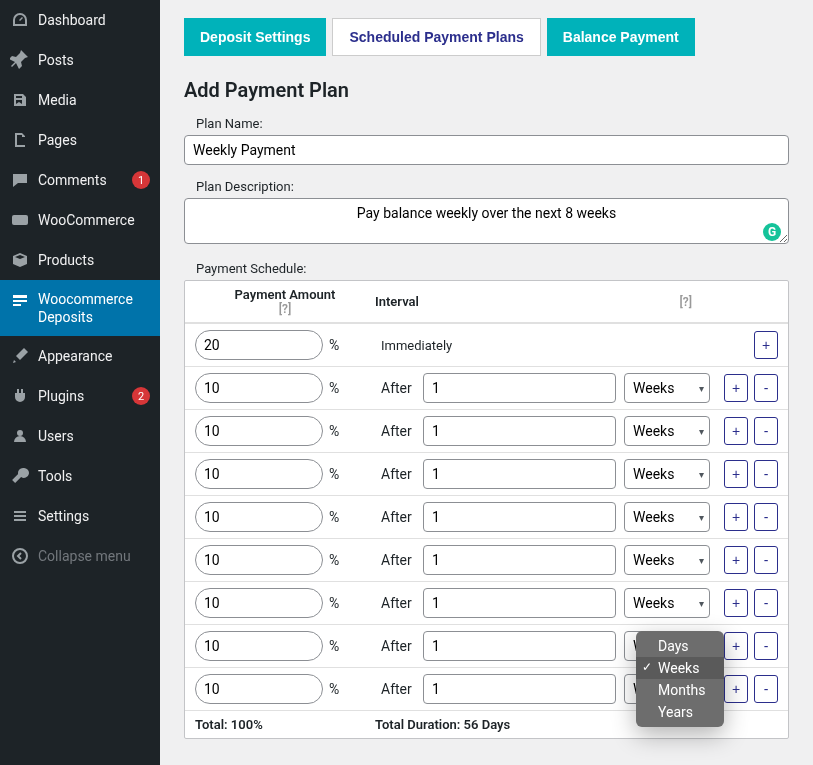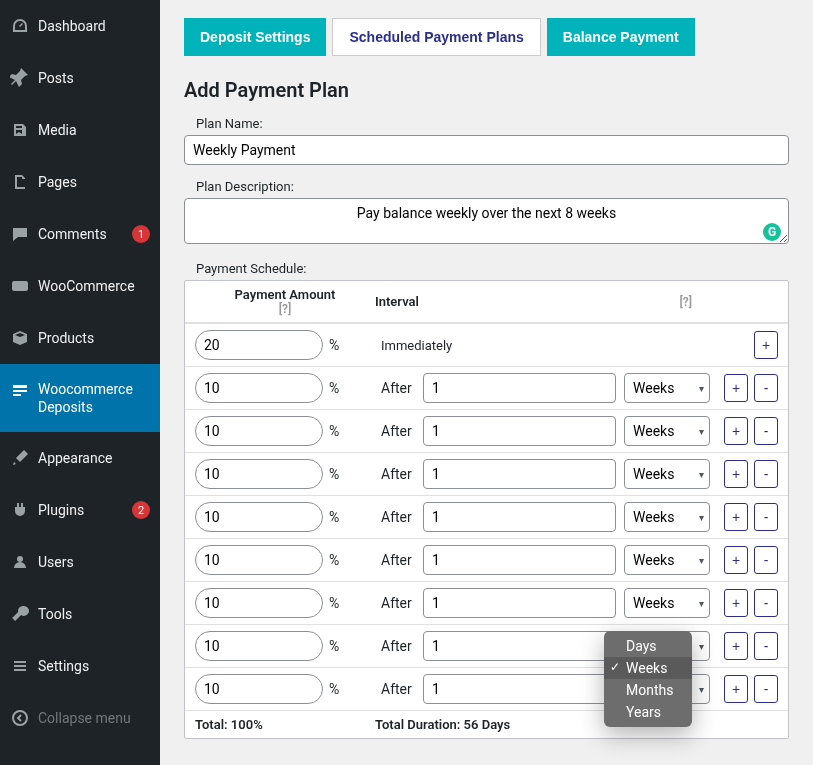--- a/index.html
+++ b/index.html
@@ -15,21 +15,21 @@
 .wrap { display: flex; height: 765px; }
 .sidebar {
   width: 160px;
   background: #1d2327;
   color: #f0f0f1;
   flex-shrink: 0;
 }
 .sidebar-item {
   display: flex;
   align-items: center;
-  padding: 16px 10px;
+  padding: 10px 10px;
   font-size: 14px;
   color: #f0f0f1;
   cursor: pointer;
   gap: 8px;
 }
 .sidebar-item.collapse { color: #72777c; }
 .sidebar-item.active {
   background: #0073aa;
   color: #fff;
   position: relative;
@@ -459,20 +459,20 @@
             </div>
           </div>
         <div class="sched-foot">
           <div class="foot-amount">Total: 100%</div>
           <div class="foot-interval">Total Duration: 56 Days</div>
           <div class="col-actions"></div>
         </div>
       </div>
     </div>
 
-    <div class="dropdown-overlay" id="dropdown" style="left: 444px; top: 631px;">
+    <div class="dropdown-overlay" id="dropdown" style="left: 476px; top: 631px;">
         <div class="opt">Days</div>
         <div class="opt selected">Weeks</div>
         <div class="opt">Months</div>
         <div class="opt">Years</div>
       </div>
   </main>
 </div>
 
 </body></html>

